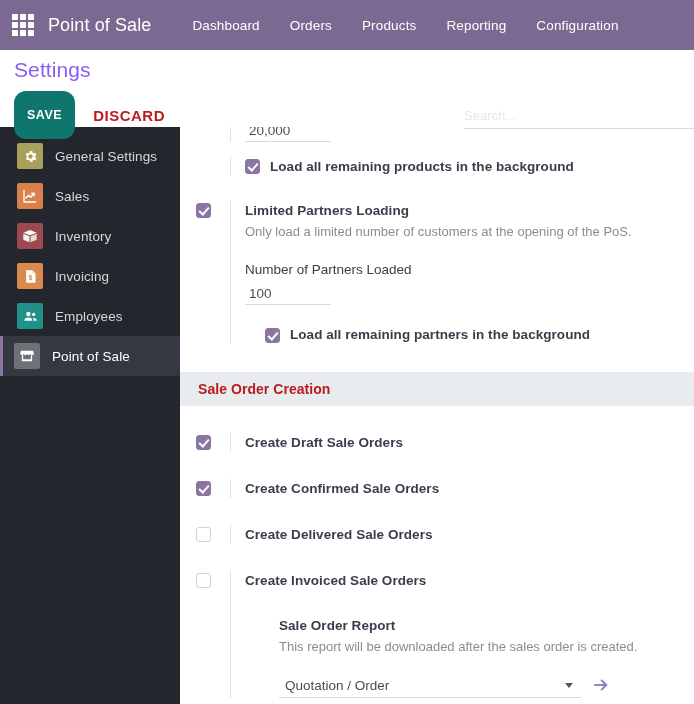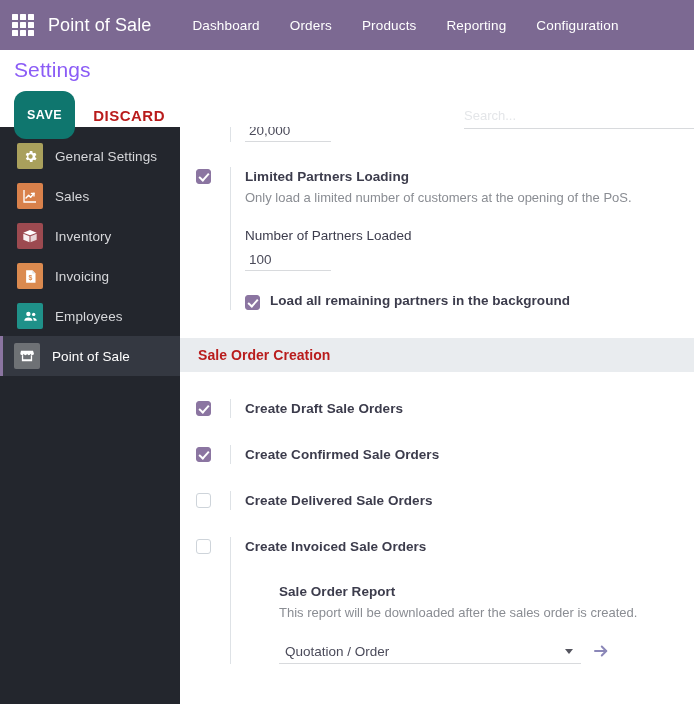--- a/index.html
+++ b/index.html
@@ -414,34 +414,42 @@
   <div id="settings-content">
 
     <div class="setting-row" style="padding-top:0; margin-top:-6px;">
       <div style="width:15px; flex:0 0 15px;"></div>
       <div class="divider-line" style="margin-left:19px;"></div>
       <div>
         <input class="text-input" type="text" value="20,000" style="">
       </div>
     </div>
 
+    <div class="setting-row" style="margin-top:15px;">
+      <div style="width:15px; flex:0 0 15px;"></div>
+      <div class="divider-line" style="margin-left:19px;"></div>
+      <div style="display:flex; align-items:flex-start;">
+        <span class="o-checkbox checked"></span>
+        <span class="setting-label" style="margin-left:10px;">Load all remaining products in the background</span>
+      </div>
+    </div>
 
     <div class="setting-row" style="margin-top:25px;">
       <span class="o-checkbox checked"></span>
       <div class="divider-line"></div>
       <div>
         <div class="setting-label">Limited Partners Loading</div>
         <div class="setting-help">Only load a limited number of customers at the opening of the PoS.</div>
 
         <div style="margin-top:19px;">
           <div class="sub-field-label">Number of Partners Loaded</div>
           <input class="text-input" type="text" style="margin-top: 5px;" value="100">
         </div>
 
-        <div style="display:flex; align-items:flex-end; margin-top:20px;">
+        <div style="display:flex; align-items:center; margin-top:20px;margin-left:20px;">
           <span class="o-checkbox checked"></span>
           <span class="setting-label" style="margin-left:10px;">Load all remaining partners in the background</span>
         </div>
       </div>
     </div>
 
     <div class="section-header" style="margin-top:28px;">Sale Order Creation</div>
 
     <div class="setting-row" style="margin-top:27px;">
       <span class="o-checkbox checked"></span>

